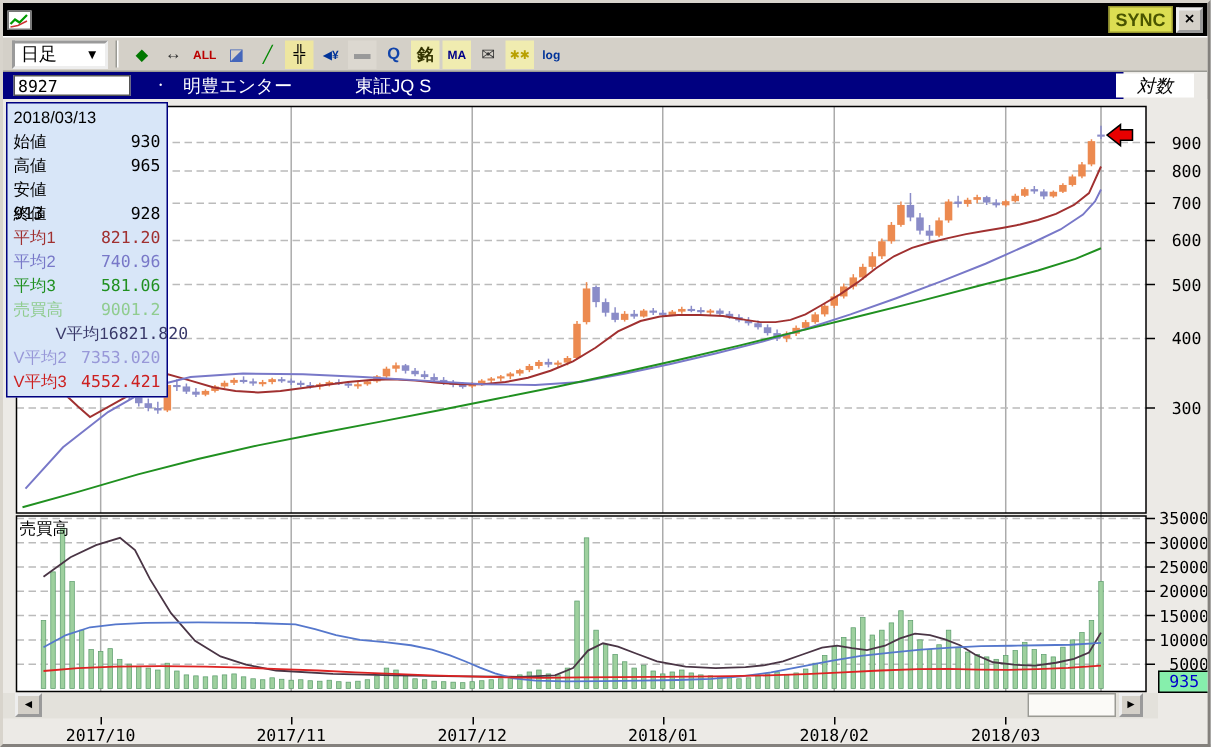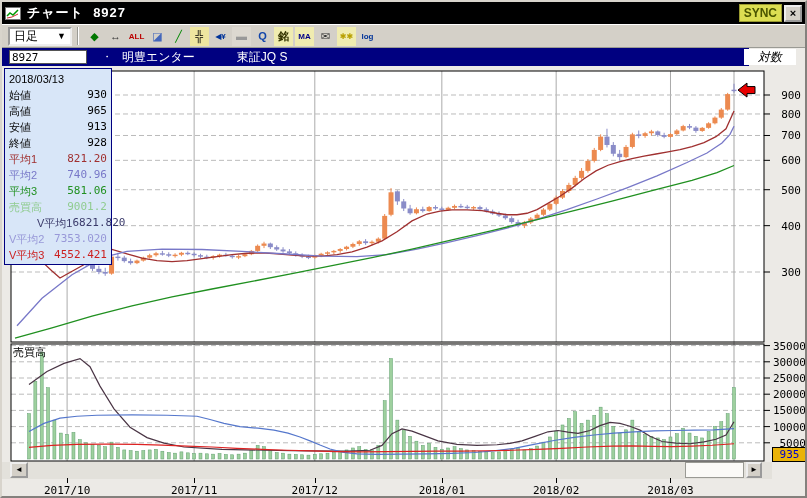--- a/index.html
+++ b/index.html
@@ -32,21 +32,21 @@
   #log-scale-button{position:absolute;left:742px;top:1px;width:52px;height:16px;background:#fff;color:#000;font-size:12px;text-align:center;line-height:16px;cursor:default;font-style:italic;}
   
   #chartarea{position:absolute;left:0;top:64px;width:803px;height:430px;background:#ECEAE6;}
   #chart-svg{position:absolute;left:0;top:0;}
   
   #info-panel{position:absolute;left:2px;top:2px;width:108px;height:197px;background:#D8E6F8;border:1px solid #000080;font-size:11px;padding:2px 4px 0 4px;}
   .ip-row{height:16px;line-height:16px;display:flex;justify-content:space-between;white-space:nowrap;}
   .ip-val{font-family:"DejaVu Sans Mono",monospace;}
   #volume-pane-label{position:absolute;left:11px;top:279px;font-size:11px;color:#000;}
   
-  #last-price-box{position:absolute;left:770px;top:381px;width:35px;height:15px;background:#eab308;border:1px solid #000;color:#0000CC;font-size:11px;font-family:"DejaVu Sans Mono",monospace;text-align:center;line-height:13px;}
+  #last-price-box{position:absolute;left:770px;top:381px;width:35px;height:15px;background:#86efac;border:1px solid #000;color:#0000CC;font-size:11px;font-family:"DejaVu Sans Mono",monospace;text-align:center;line-height:13px;}
   
   #h-scrollbar{position:absolute;left:0px;top:396px;width:770px;height:17px;background:#E3E1DB;}
   .sb-btn{position:absolute;top:0px;width:18px;height:16px;background:#D4D0C8;border:2px outset #EEE;font-size:8px;line-height:12px;text-align:center;color:#000;cursor:default;}
   #sb-left{left:8px;}
   #sb-right{left:744px;width:16px;}
   #sb-thumb{position:absolute;left:683px;top:0px;width:59px;height:16px;background:#FBFAF7;border:1px solid #9a9a94;cursor:default;}
   
   #xlabels{position:absolute;left:0;top:410px;width:803px;height:20px;}
   .xtick{position:absolute;width:1px;height:5px;background:#000;top:2px;}
   .xlab{position:absolute;top:8px;width:50px;margin-left:-25px;text-align:center;font-size:11px;font-family:"DejaVu Sans Mono",monospace;color:#000;white-space:nowrap;}
@@ -56,21 +56,20 @@
 
 <div id="window">
 
   <div id="titlebar">
     <div id="title-icon">
       <svg width="14" height="11">
           <polyline points="1,8 4,5 7,7 12,2" stroke="#009900" stroke-width="1.5" fill="none"></polyline>
           <polyline points="1,10 6,9 12,6" stroke="#CC3333" stroke-width="1" fill="none"></polyline>
         </svg>
     </div>
-    <span id="window-title">チャート  8927</span>
     <div id="titlebar-spacer"></div>
     <div id="sync-button">SYNC</div>
     <div id="close-button">×</div>
   </div>
 
   <div id="toolbar">
     <div id="period-dropdown">
       <span>日足</span>
       <span id="period-arrow">▼</span>
     </div>
@@ -511,21 +510,21 @@
       <div class="ip-row">2018/03/13</div>
       <div id="info-rows">
           <div class="ip-row" style="color: rgb(0, 0, 0);">
             <span>始値</span>
             <span class="ip-val">930</span>
           </div>
           <div class="ip-row" style="color: rgb(0, 0, 0);">
             <span>高値</span>
             <span class="ip-val">965</span>
           </div>
-          <div class="ip-row" style="color: rgb(0, 0, 0);">
+          <div class="ip-row" style="color: rgb(0, 0, 0); flex-direction: column;">
             <span>安値</span>
             <span class="ip-val">913</span>
           </div>
           <div class="ip-row" style="color: rgb(0, 0, 0);">
             <span>終値</span>
             <span class="ip-val">928</span>
           </div>
           <div class="ip-row" style="color: rgb(160, 48, 48);">
             <span>平均1</span>
             <span class="ip-val">821.20</span>

